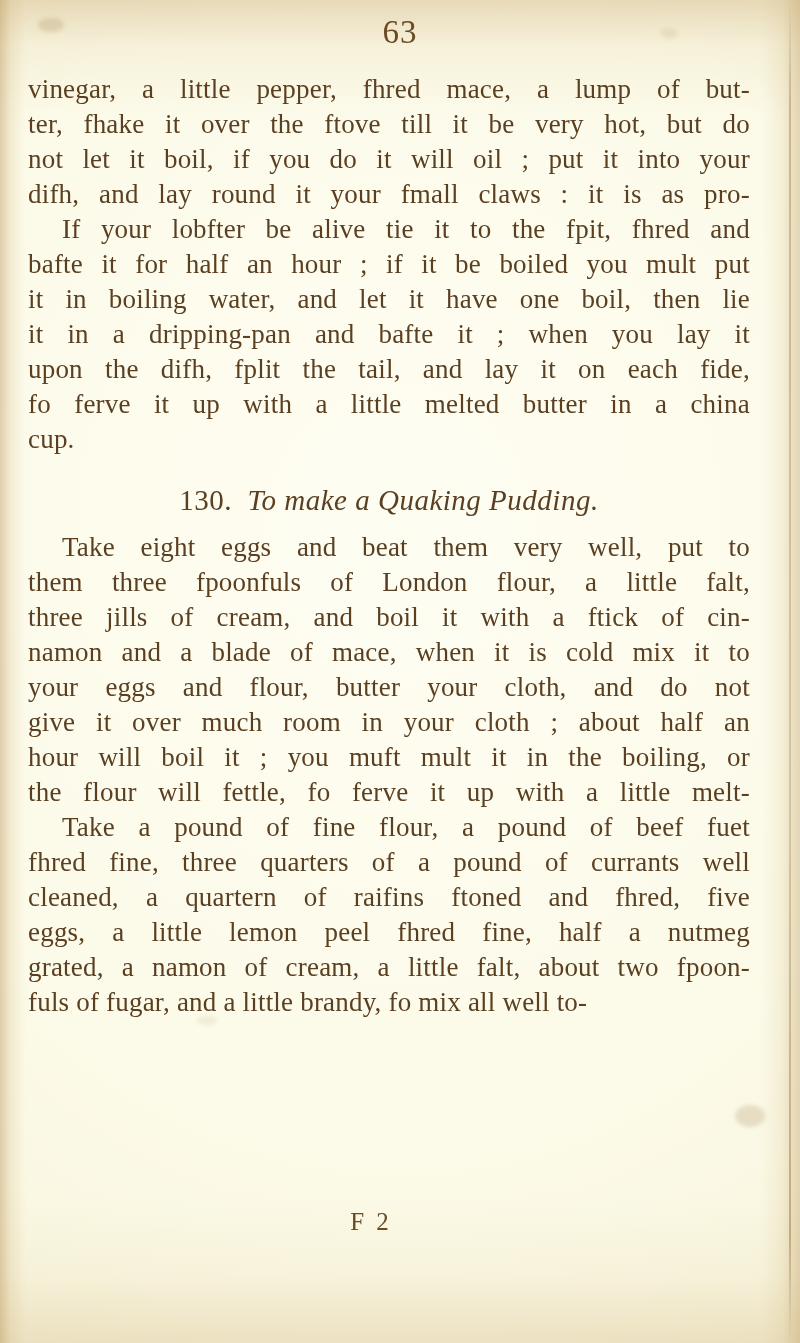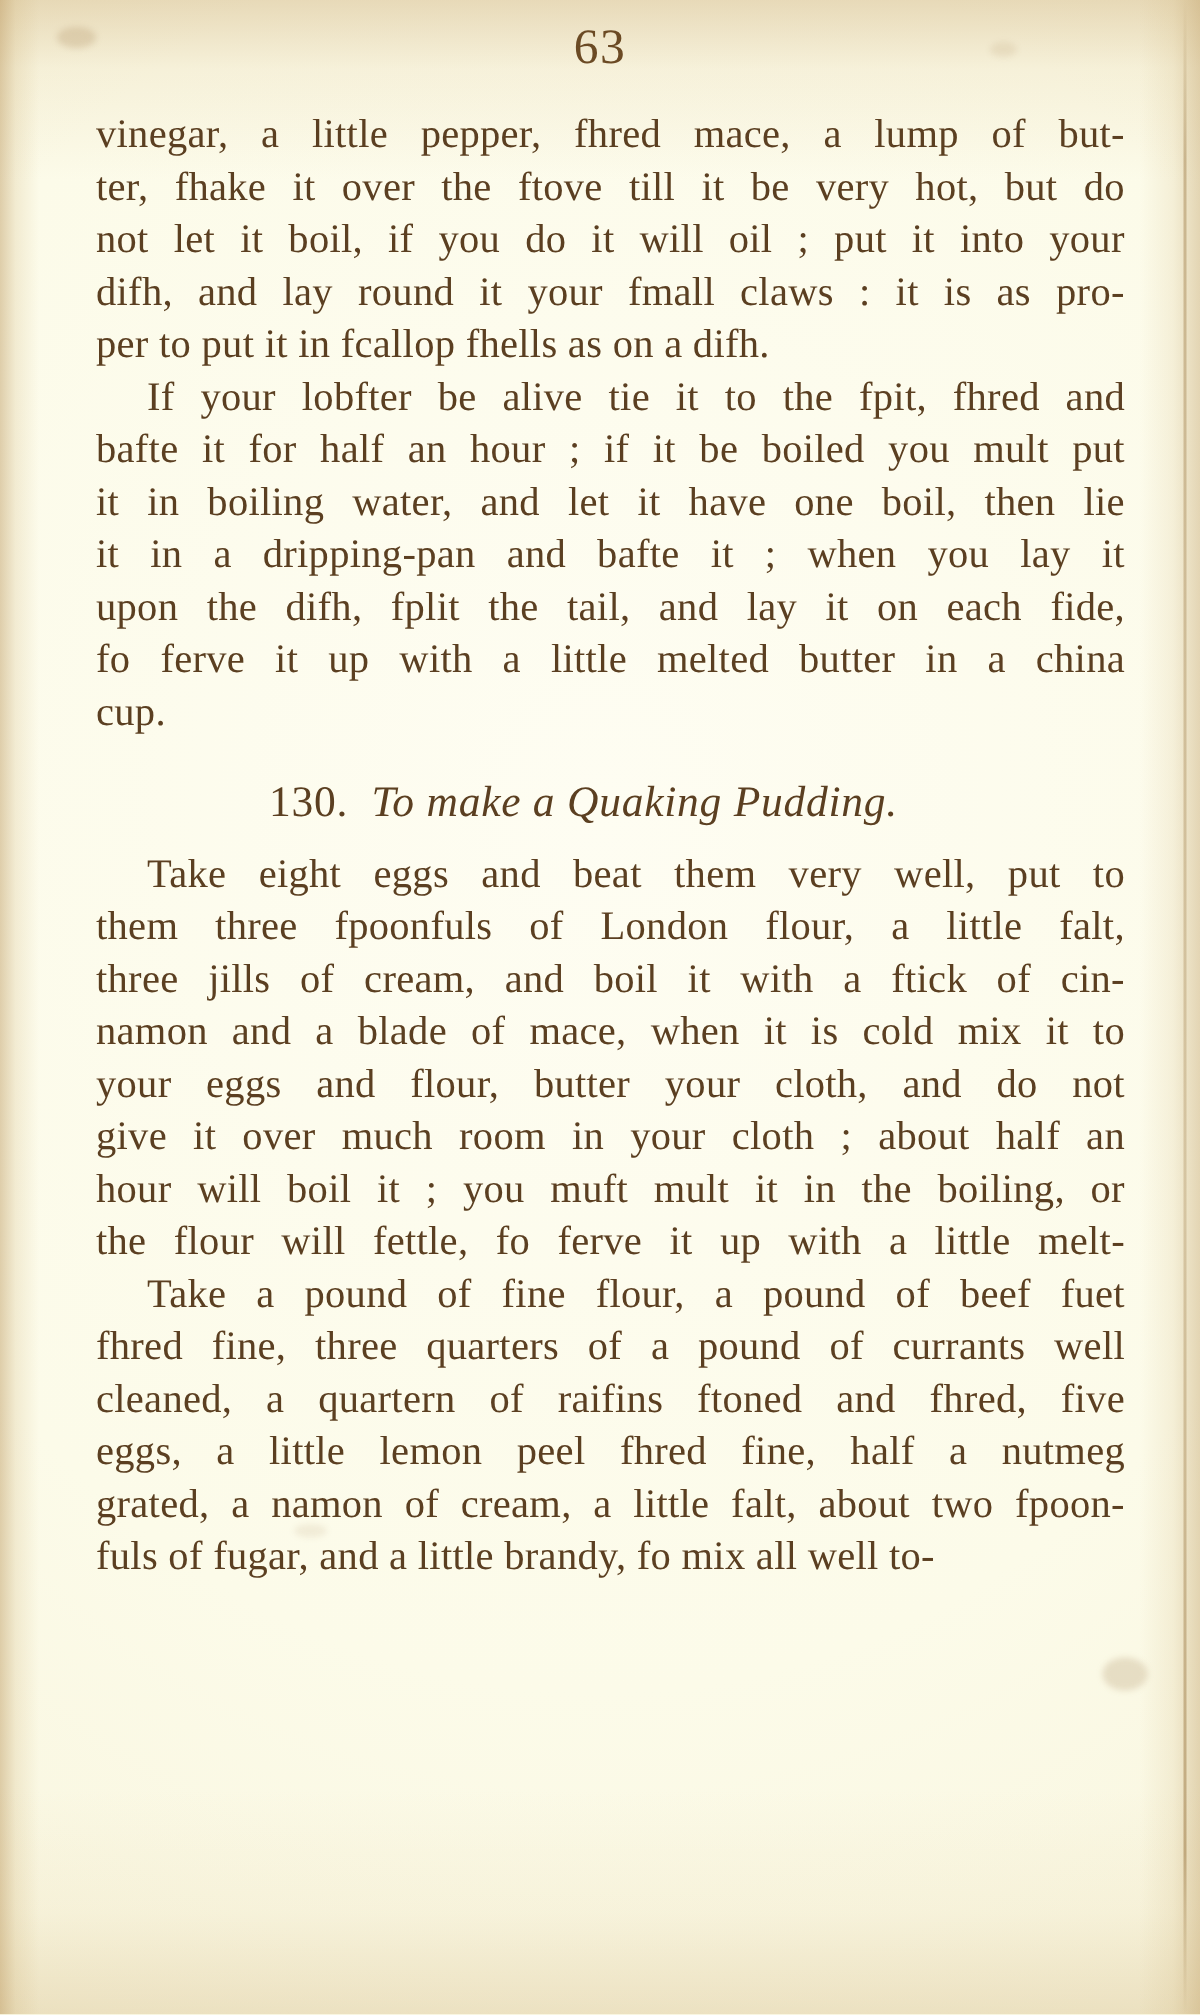--- a/index.html
+++ b/index.html
@@ -75,21 +75,20 @@
     width: 722px;
     color: #5d4122;
   }
   .ln {
     display: block;
     font-size: 27px;
     line-height: 35px;
     white-space: pre;
     color: #5b3f21;
     letter-spacing: 0.2px;
-    margin-left: 36px;
   }
   
   .ln.just {
     display: flex;
     justify-content: space-between;
     white-space: normal;
   }
   .ln.just > span { white-space: pre; }
 
   .heading {
@@ -193,21 +192,20 @@
         <span>it</span>
         <span>your</span>
         <span>fmall</span>
         <span>claws</span>
         <span>:</span>
         <span>it</span>
         <span>is</span>
         <span>as</span>
         <span>pro-</span>
       </div>
-      <div class="ln">per to put it in fcallop fhells as on a difh.</div>
       <div class="ln just" style="padding-left: 34px;">
         <span>If</span>
         <span>your</span>
         <span>lobfter</span>
         <span>be</span>
         <span>alive</span>
         <span>tie</span>
         <span>it</span>
         <span>to</span>
         <span>the</span>
@@ -453,14 +451,15 @@
         <span>a</span>
         <span>little</span>
         <span>falt,</span>
         <span>about</span>
         <span>two</span>
         <span>fpoon-</span>
       </div>
       <div class="ln">fuls of fugar, and a little brandy, fo mix all well to-</div>
     </div>
 
+  <div class="signature">F 2</div>
 
 </div>
 
 </body></html>

